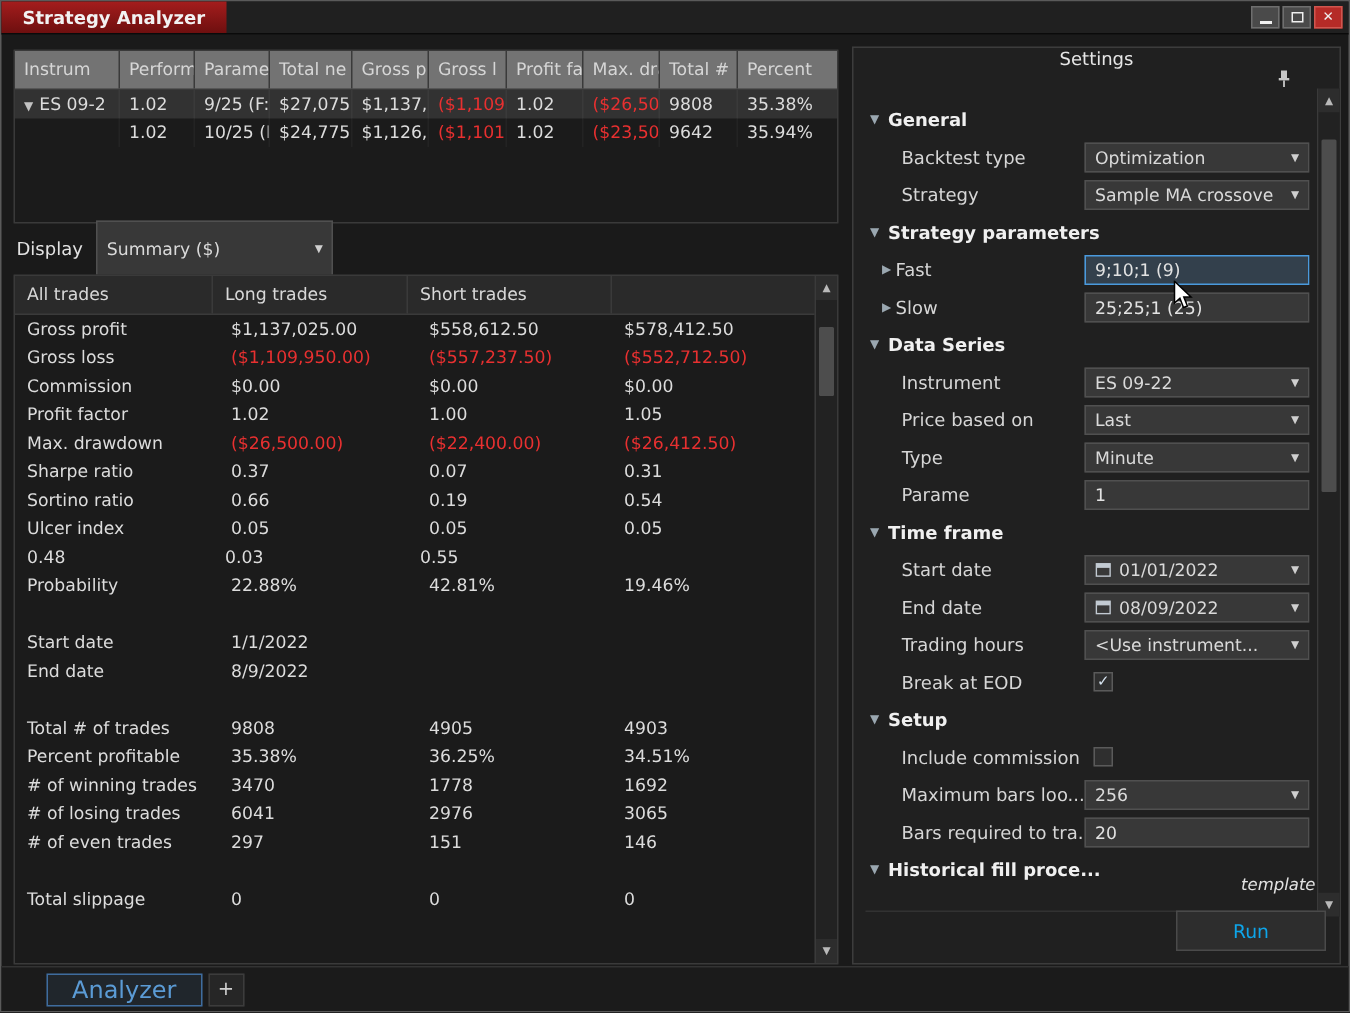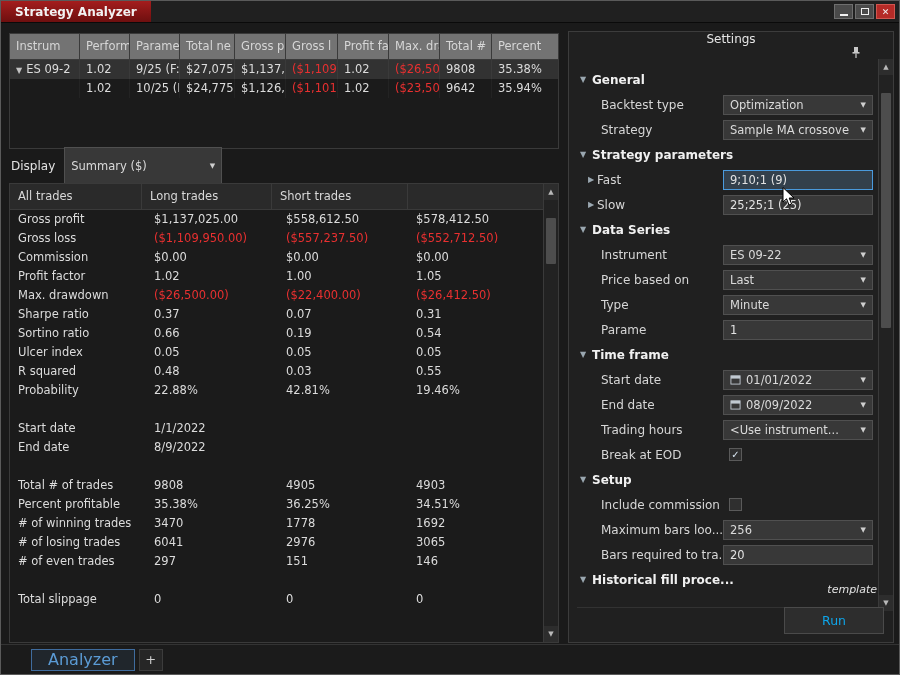--- a/index.html
+++ b/index.html
@@ -226,21 +226,20 @@
           <div class="pt-cell ptc2">0.19</div>
           <div class="pt-cell ptc3">0.54</div>
         </div>
         <div class="pt-row">
           <div class="pt-cell ptc0">Ulcer index</div>
           <div class="pt-cell ptc1">0.05</div>
           <div class="pt-cell ptc2">0.05</div>
           <div class="pt-cell ptc3">0.05</div>
         </div>
         <div class="pt-row">
-          <div class="pt-cell ptc0">R squared</div>
           <div class="pt-cell ptc1">0.48</div>
           <div class="pt-cell ptc2">0.03</div>
           <div class="pt-cell ptc3">0.55</div>
         </div>
         <div class="pt-row">
           <div class="pt-cell ptc0">Probability</div>
           <div class="pt-cell ptc1">22.88%</div>
           <div class="pt-cell ptc2">42.81%</div>
           <div class="pt-cell ptc3">19.46%</div>
         </div>

